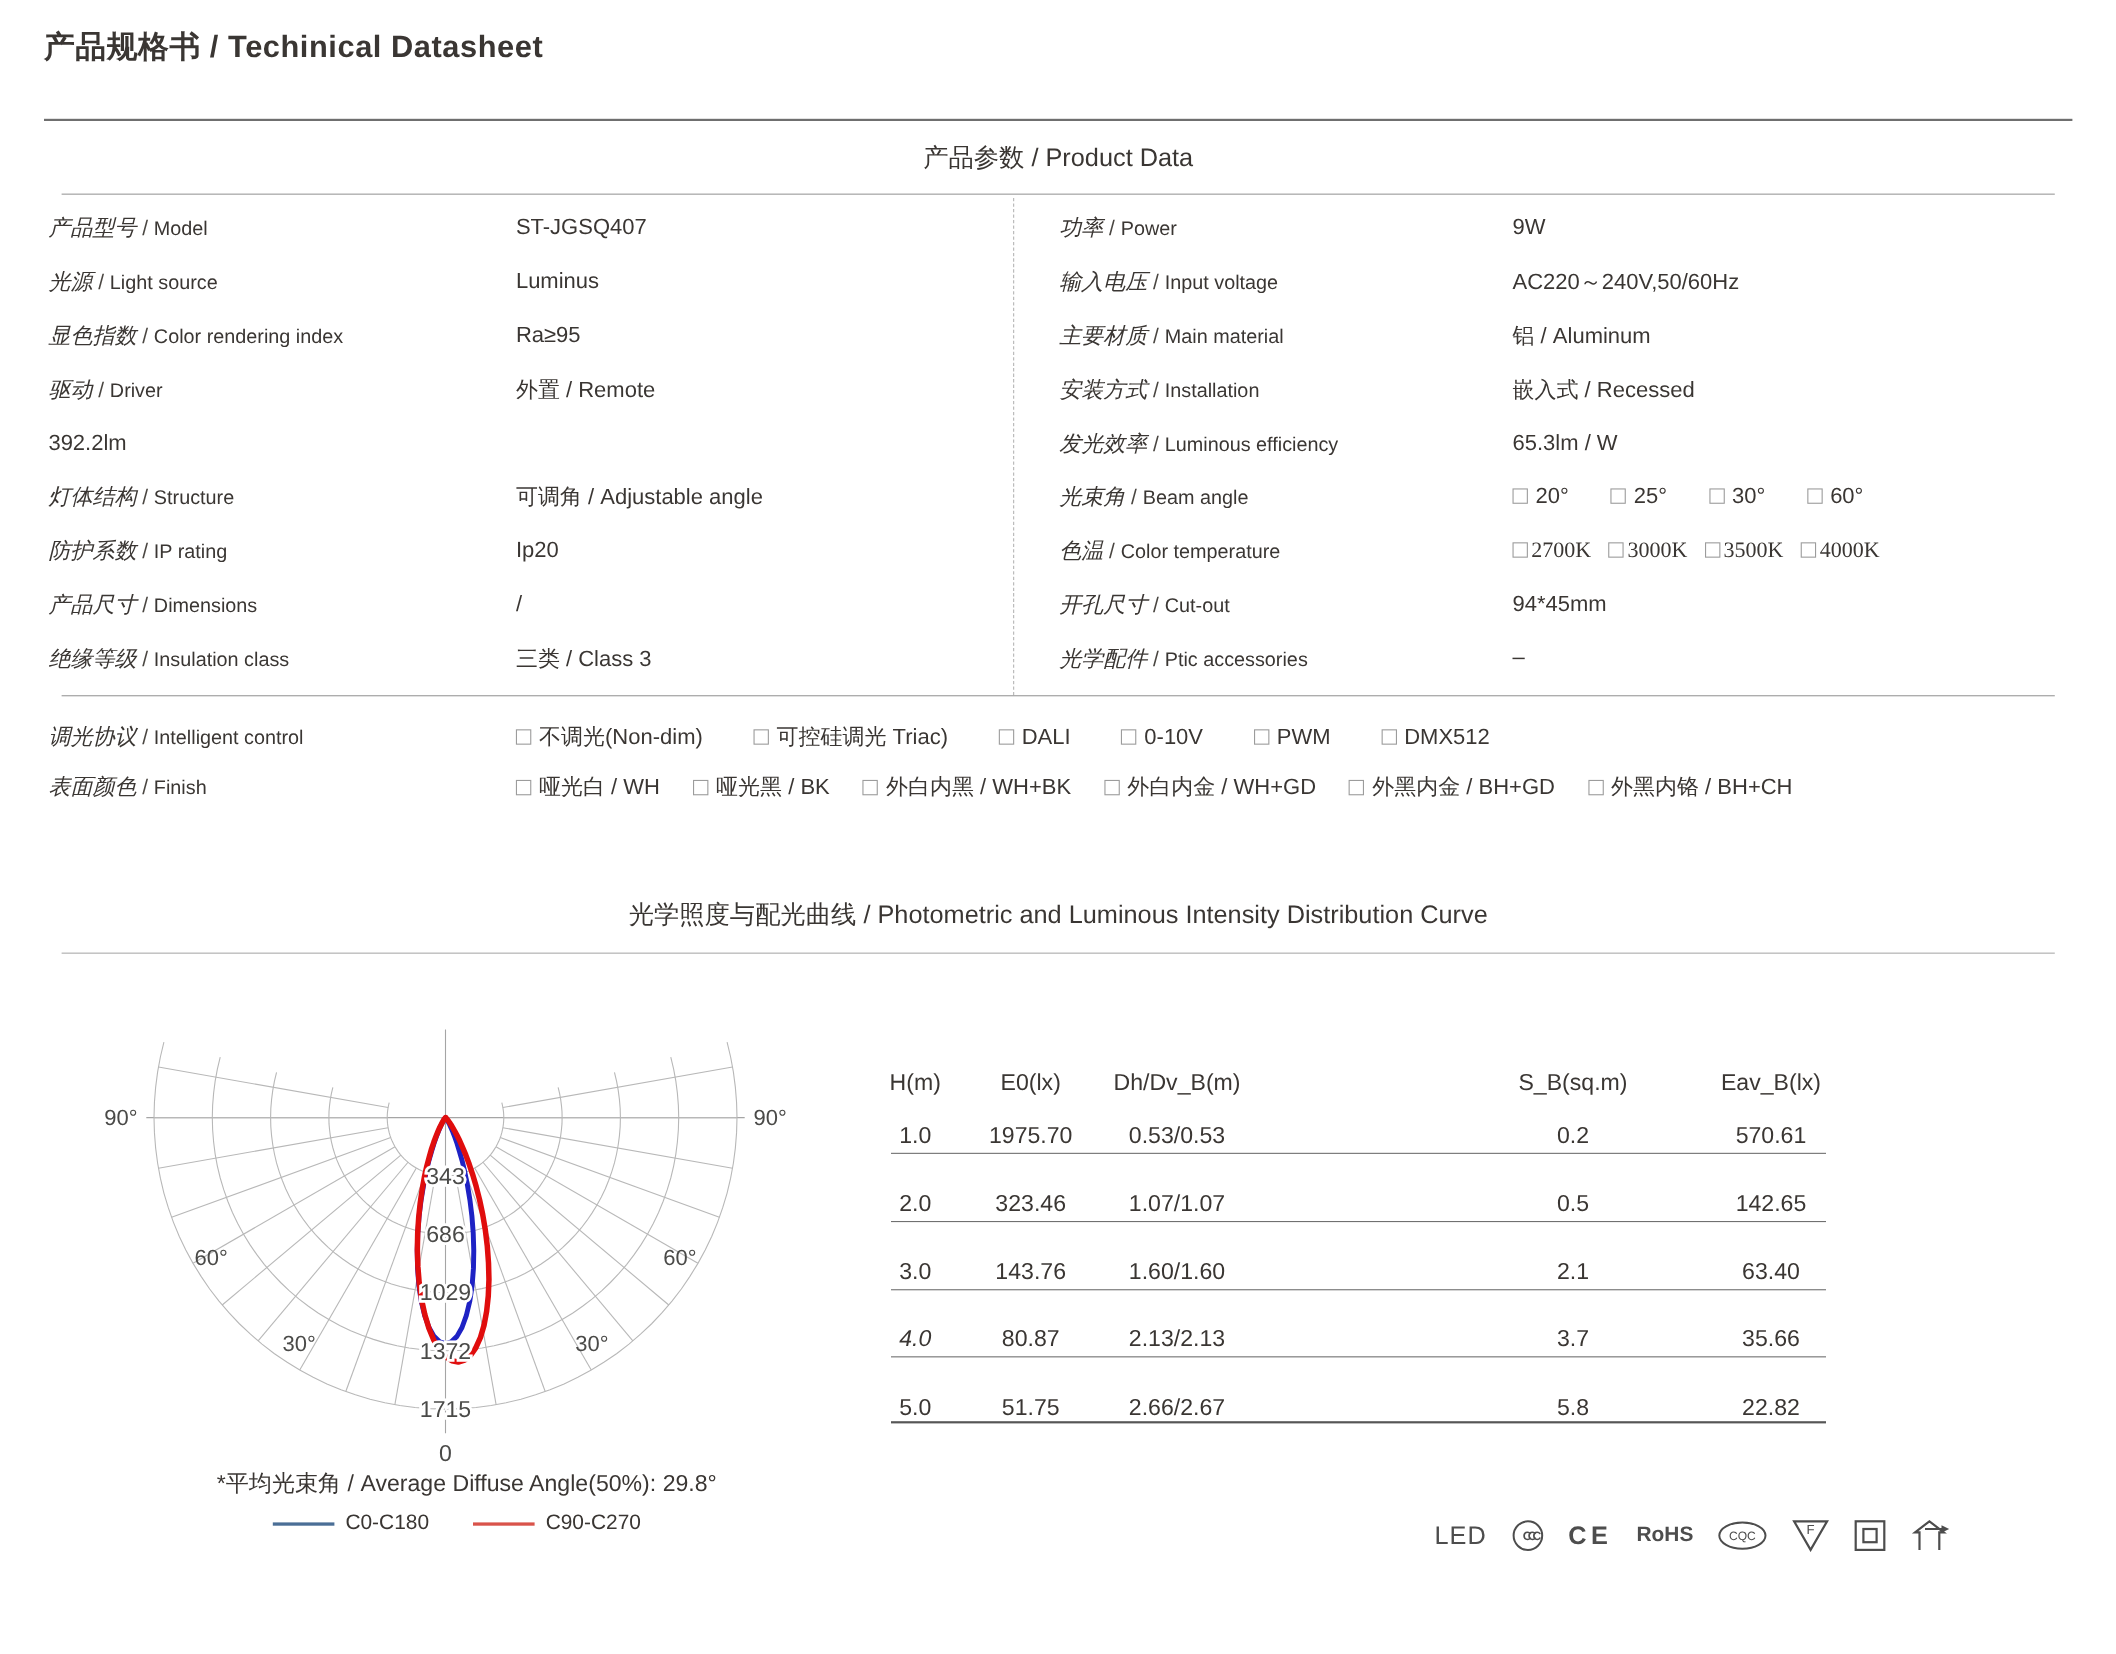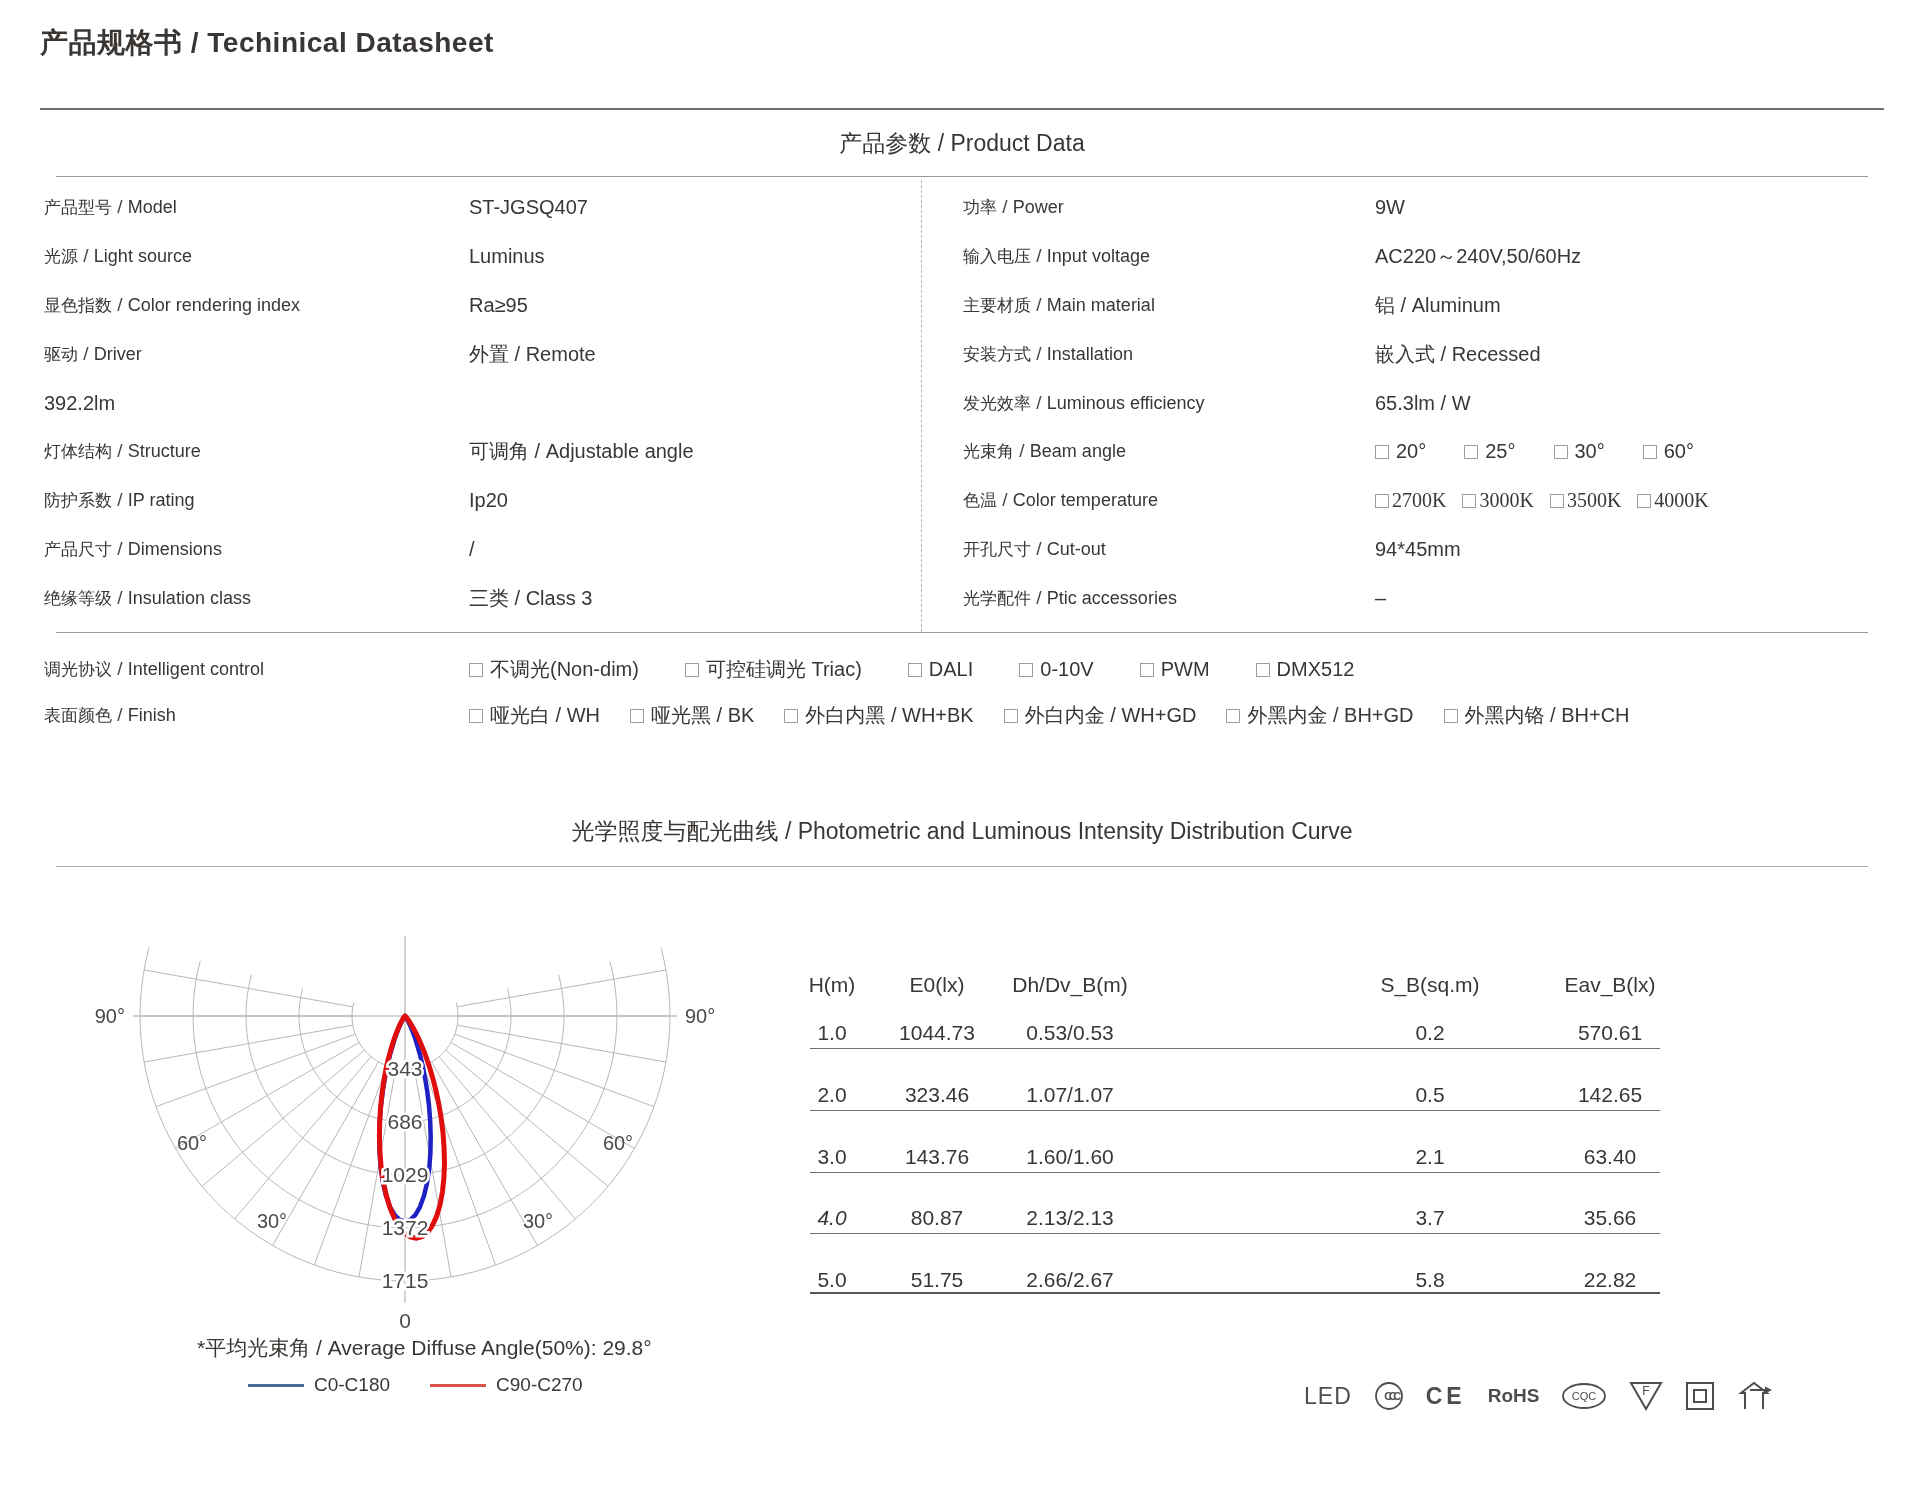--- a/index.html
+++ b/index.html
@@ -16,21 +16,21 @@
   .sec-title.t1{top:128px;}
   .sec-title.t2{top:816px;}
   
   .spec-col{position:absolute;}
   #spec-left{left:44px;top:183px;width:877px;}
   #spec-right{left:963px;top:183px;width:930px;}
   .spec-row{display:flex;align-items:center;height:48.9px;}
   .spec-row .lab{flex:0 0 auto;}
   #spec-left .lab{width:425px;}
   #spec-right .lab{width:412px;}
-  .lab .cn{font-size:17px;}
+  .lab .cn{font-size:20px;font-style:italic;}
   .lab .slash{font-size:19px;color:#4a4641;}
   .lab .en{font-size:18px;}
   .val{font-size:20px;white-space:nowrap;}
   .v-divider{position:absolute;left:921px;top:180px;height:452px;border-left:1px dashed #b5b5b5;}
   
   .cb{display:inline-block;width:12px;height:12px;border:1.5px solid #9c9c9c;margin-right:7px;transform:translateY(1px);}
   .opt{display:inline-block;white-space:nowrap;}
   .opts-beam .opt{margin-right:38px;}
   .opts-temp .opt{margin-right:16px;font-family:Liberation Serif, serif;}
   .opts-temp .cb{margin-right:3px;}
@@ -225,21 +225,21 @@
       <div class="pt-col" style="left: 17px; width: 90px;">
         <div class="pt-cell pt-head" style="top: 13px;">H(m)</div>
         <div class="pt-cell" style="top: 61px;">1.0</div>
         <div class="pt-cell" style="top: 123px;">2.0</div>
         <div class="pt-cell" style="top: 185px;">3.0</div>
         <div class="pt-cell" style="top: 246px; font-style: italic;">4.0</div>
         <div class="pt-cell" style="top: 308px;">5.0</div>
       </div>
       <div class="pt-col" style="left: 82px; width: 170px;">
         <div class="pt-cell pt-head" style="top: 13px;">E0(lx)</div>
-        <div class="pt-cell" style="top: 61px;">1044.73</div>
+        <div class="pt-cell" style="top: 61px;">1975.70</div>
         <div class="pt-cell" style="top: 123px;">323.46</div>
         <div class="pt-cell" style="top: 185px;">143.76</div>
         <div class="pt-cell" style="top: 246px;">80.87</div>
         <div class="pt-cell" style="top: 308px;">51.75</div>
       </div>
       <div class="pt-col" style="left: 205px; width: 190px;">
         <div class="pt-cell pt-head" style="top: 13px;">Dh/Dv_B(m)</div>
         <div class="pt-cell" style="top: 61px;">0.53/0.53</div>
         <div class="pt-cell" style="top: 123px;">1.07/1.07</div>
         <div class="pt-cell" style="top: 185px; text-align: right;">1.60/1.60</div>

